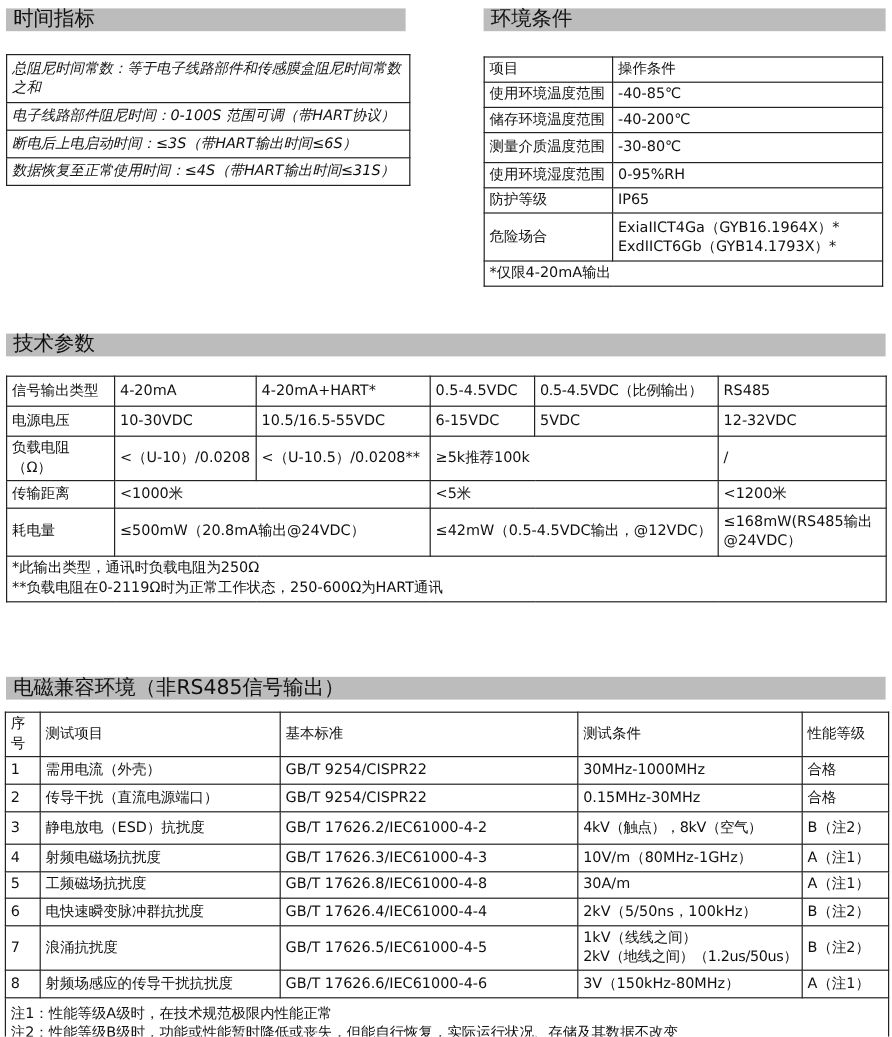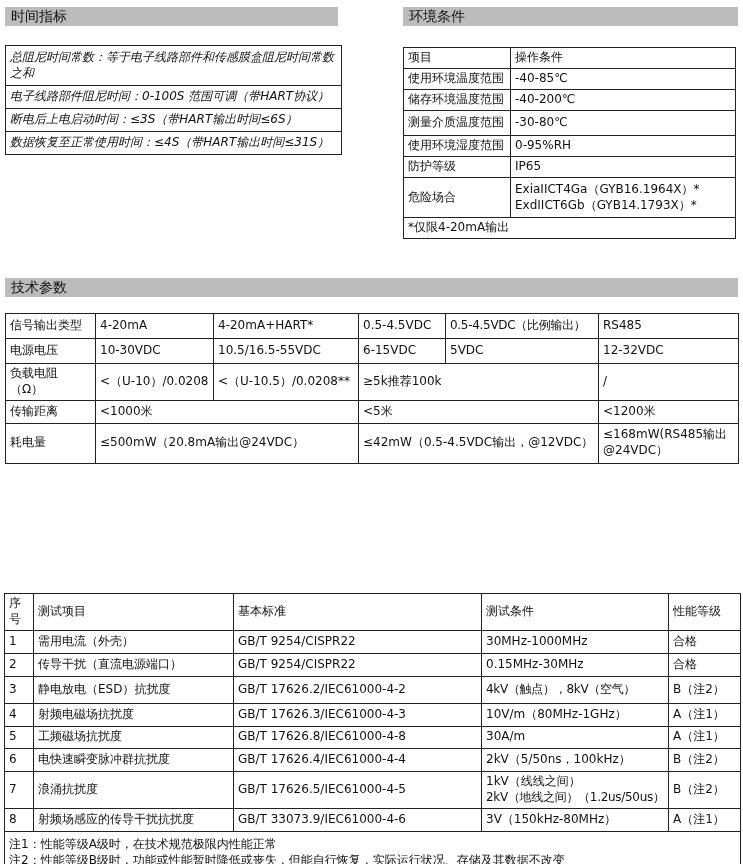--- a/index.html
+++ b/index.html
@@ -3,21 +3,21 @@
 <meta charset="utf-8">
 <style>
   html,body{margin:0;padding:0;background:#ffffff;}
   .page{
     position:relative;width:743px;height:864px;background:#ffffff;
     font-family:"DejaVu Sans","Liberation Sans",sans-serif;color:#111;
     overflow:hidden;
   }
   .bar{
     position:absolute;height:19px;line-height:19px;background:#bcbcbc;
-    font-size:14px;color:#111;padding-left:6px;box-sizing:border-box;
+    font-size:17px;color:#111;padding-left:6px;box-sizing:border-box;
   }
   .bar-time{left:5px;top:7px;width:333px;}
   .bar-env{left:403px;top:7px;width:335px;}
   .bar-tech{left:5px;top:278px;width:733px;}
   .bar-emc{left:5px;top:564px;width:733px;}
 
   table.tbl{
     position:absolute;border-collapse:collapse;table-layout:fixed;background:#fff;
   }
   .tbl td{
@@ -37,20 +37,21 @@
   .lbl{padding:2px 3px;}
 </style>
 </head>
 <body>
 
 <div class="page">
 
   <div class="bar bar-time">时间指标</div>
   <div class="bar bar-env">环境条件</div>
   <div class="bar bar-tech">技术参数</div>
+  <div class="bar bar-emc">电磁兼容环境（非RS485信号输出）</div>
 
   <table class="tbl t-time">
     <colgroup>
         <col style="width:336px">
       </colgroup>
     <tbody>
         <tr style="height:40px">
       <td>总阻尼时间常数：等于电子线路部件和传感膜盒阻尼时间常数之和</td>
     </tr>
     <tr style="height:23px">
@@ -146,20 +147,26 @@
       <td colspan="2">&lt;1000米</td>
       <td colspan="2">&lt;5米</td>
       <td>&lt;1200米</td>
     </tr>
     <tr style="height:40px">
       <td class="lbl va-top">耗电量</td>
       <td colspan="2" class="va-top">≤500mW（20.8mA输出@24VDC）</td>
       <td colspan="2" class="va-top">≤42mW（0.5-4.5VDC输出，@12VDC）</td>
       <td class="va-top">≤168mW(RS485输出@24VDC）</td>
     </tr>
+    <tr style="height:38px">
+      <td colspan="6" class="va-top">
+        <div>*此输出类型，通讯时负载电阻为250Ω</div>
+        <div>**负载电阻在0-2119Ω时为正常工作状态，250-600Ω为HART通讯</div>
+      </td>
+    </tr>
   </tbody>
     </table>
 
   <table class="tbl t-emc">
     <colgroup>
       <col style="width:29px">
         <col style="width:200px">
         <col style="width:248px">
       <col style="width:187px">
         <col style="width:72px">
@@ -220,21 +227,21 @@
       <td class="va-top">GB/T 17626.5/IEC61000-4-5</td>
       <td class="va-top">
         <div>1kV（线线之间）</div>
         <div class="tight">2kV（地线之间）（1.2us/50us）</div>
       </td>
       <td class="va-top">B（注2）</td>
     </tr>
     <tr style="height:23px">
       <td class="c-sn va-top">8</td>
       <td>射频场感应的传导干扰抗扰度</td>
-      <td>GB/T 33073.9/IEC61000-4-6</td>
+      <td>GB/T 17626.6/IEC61000-4-6</td>
       <td>3V（150kHz-80MHz）</td>
       <td>A（注1）</td>
     </tr>
     <tr style="height:44px">
       <td colspan="5" class="va-top">
         <div>注1：性能等级A级时，在技术规范极限内性能正常</div>
         <div>注2：性能等级B级时，功能或性能暂时降低或丧失，但能自行恢复，实际运行状况、存储及其数据不改变</div>
       </td>
     </tr>
   </tbody>

